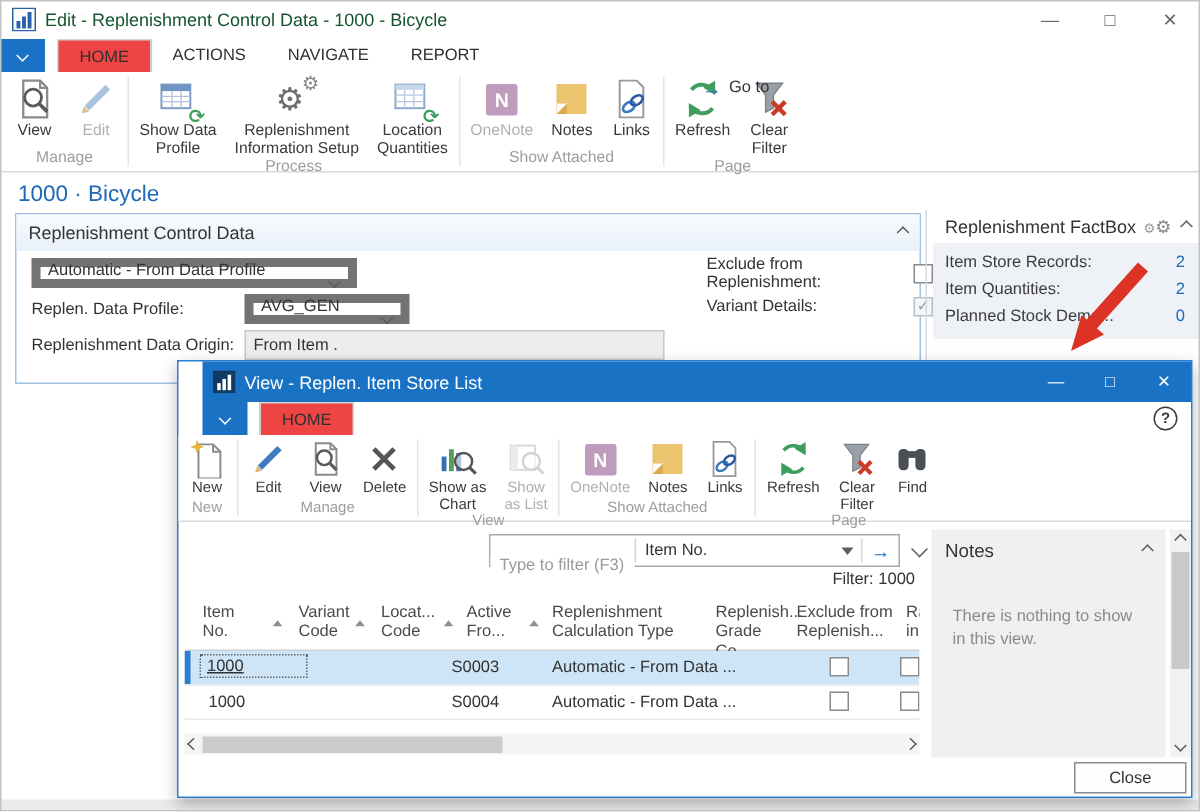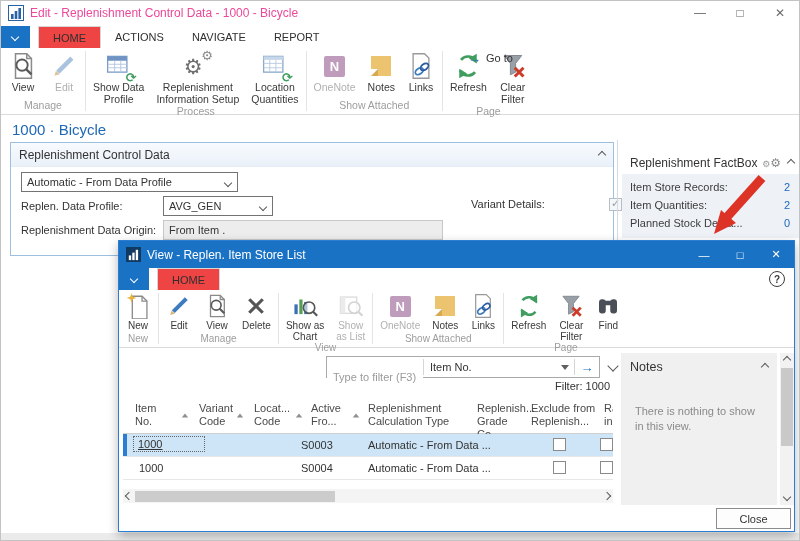--- a/index.html
+++ b/index.html
@@ -12,21 +12,21 @@
   .chev.left{transform:rotate(135deg);} .chev.right{transform:rotate(-45deg);}
   .chev.small{width:5px;height:5px;border-width:1.3px;}
   .chev.white{border-color:#fff;}
   .tri-down{width:0;height:0;border-left:4px solid transparent;border-right:4px solid transparent;border-top:5px solid #5f5f5f;display:inline-block;}
   .tri-up{width:0;height:0;border-left:4px solid transparent;border-right:4px solid transparent;border-bottom:5px solid #8f8f8f;display:inline-block;}
   .cb{width:13px;height:13px;border:1px solid #8a8a8a;background:#fff;box-sizing:border-box;}
   .cb.checked-disabled{border-color:#b6bfc9;background:#f4f6f8;position:relative;}
   .cb.checked-disabled::after{content:"✓";position:absolute;left:1px;top:-2px;font-size:11px;color:#94a3b4;}
   
   .m-titlebar{position:absolute;left:0;top:0;right:0;height:26px;display:flex;align-items:center;background:#fff;}
-  .m-titlebar .title{margin-left:6px;font-size:12px;color:#ec4899;}
+  .m-titlebar .title{margin-left:6px;font-size:12px;color:#14532d;}
   .wc-group{margin-left:auto;display:flex;}
   .wc{width:40px;height:26px;display:flex;align-items:center;justify-content:center;color:#6a6a6a;font-size:12px;}
   .appicon{margin-left:8px;display:flex;}
   .m-tabrow{position:absolute;left:0;top:26px;right:0;height:22px;display:flex;align-items:stretch;}
   .appbtn{width:30px;background:#1a72c4;display:flex;align-items:center;justify-content:center;margin-right:8px;}
   .tab{padding:0 14px;display:flex;align-items:center;font-size:11px;color:#2f2f2f;}
   .tab.active{background:#ef4444;border:1px solid #d6d6d6;border-bottom:none;}
   .ribbon{display:flex;background:#fff;border-bottom:1px solid #dadada;}
   .m-ribbon{position:absolute;left:0;top:48px;right:0;height:66px;padding-left:2px;}
   .rgroup{display:flex;flex-direction:column;}
@@ -47,38 +47,38 @@
   .sticky::after{content:"";position:absolute;left:0;bottom:0;border-left:7px solid #fff;border-top:7px solid #d8a94f;transform:rotate(90deg);}
   .onenote{width:21px;height:21px;background:#80397b;color:#fff;font-weight:bold;font-size:13px;display:flex;align-items:center;justify-content:center;border-radius:2px;}
   .disabled .onenote{opacity:.5;}
   .pagetitle{position:absolute;left:12px;top:121px;font-size:15px;color:#1e68b8;}
   
   .gbox{position:absolute;left:10px;top:142px;width:604px;height:114px;border:1px solid #9dbfe0;background:#fff;box-sizing:border-box;}
   .gb-head{height:23px;background:linear-gradient(#f8fbfe,#eaf1f9);display:flex;align-items:center;padding:0 8px;font-size:12px;color:#333;border-bottom:1px solid #e4edf6;}
   .gb-body{position:relative;height:88px;}
   .frow{position:absolute;display:flex;align-items:center;height:20px;}
   .flabel{width:142px;font-size:11px;color:#333;}
-  .combo{height:20px;border:1px solid #737373;display:flex;align-items:center;padding:0 20px 0 5px;position:relative;background:#fff;font-size:11px;box-sizing:border-box;}
+  .combo{height:20px;border:6px solid #737373;display:flex;align-items:flex-end;padding:0 20px 0 5px;position:relative;background:#fff;font-size:11px;box-sizing:border-box;}
   .combo .cchev{position:absolute;right:6px;top:7px;}
   .readonly{height:20px;border:1px solid #c8c8c8;background:#ededed;display:flex;align-items:center;padding:0 5px;font-size:11px;box-sizing:border-box;}
   .rlabel{width:128px;text-align:left;font-size:11px;color:#333;}
   
   .factbox{position:absolute;left:622px;top:140px;width:178px;}
-  .fb-head{height:22px;display:flex;align-items:center;padding:0 6px 0 8px;font-size:12px;color:#333;background:#fff;margin-top:12px;}
+  .fb-head{height:22px;display:flex;align-items:center;padding:0 6px 0 8px;font-size:12px;color:#333;background:#fff;}
   .fb-gears{margin-left:auto;display:flex;align-items:flex-end;gap:0;}
   .fb-gears .g1{font-size:12px;color:#8a8a8a;line-height:12px;}
   .fb-gears .g2{font-size:9px;color:#9a9a9a;line-height:9px;}
   .fb-body{background:#eef1f5;padding:4px 0 6px;}
   .fb-row{display:flex;padding:3px 10px 3px 8px;font-size:11px;}
   .fb-row .lab{flex:1;color:#3c3c3c;}
   .fb-row .val{color:#1e68b8;}
   .vdivider{position:absolute;left:617px;top:140px;width:1px;height:100px;background:#d5dbe2;}
   .bottomstrip{position:absolute;left:0;top:533px;right:0;height:8px;background:#ebebeb;}
   
-  .child{position:absolute;left:118px;top:240px;width:677px;height:292px;background:#fff;border:1px solid #2b7cd3;box-shadow:0 4px 10px rgba(0,0,0,.28);box-sizing:border-box;z-index:500;}
+  .child{position:absolute;left:118px;top:240px;width:677px;height:292px;background:#fff;border:1px solid #2b7cd3;box-shadow:0 4px 10px rgba(0,0,0,.28);box-sizing:border-box;z-index:500;padding-left:16px;}
   .c-titlebar{height:27px;background:#1a72c4;display:flex;align-items:center;color:#fff;}
   .c-titlebar .title{margin-left:6px;font-size:12px;color:#fff;}
   .cwc{width:36px;height:27px;display:flex;align-items:center;justify-content:center;color:#fff;font-size:11px;}
   .c-tabrow{height:22px;display:flex;align-items:stretch;}
   .helpbtn{margin-left:auto;align-self:center;margin-right:9px;width:14px;height:14px;border:1.5px solid #3c3c3c;border-radius:50%;display:flex;align-items:center;justify-content:center;font-size:10px;font-weight:bold;color:#3c3c3c;}
   .c-ribbon{position:absolute;left:0;top:49px;right:0;height:57px;}
   .c-ribbon .ricon{height:28px;}
   .c-ribbon .rlbl{font-size:10px;line-height:11px;}
   .c-ribbon .glabel{font-size:10px;height:14px;}
   .c-pagetitle{position:absolute;left:12px;top:114px;font-size:14px;color:#1e68b8;display:flex;align-items:center;gap:6px;}
@@ -301,20 +301,24 @@
         <span>AVG_GEN</span>
         <span class="chev down small cchev"></span>
       </span>
     </div>
     <div class="frow" style="left:10px;top:53px;">
       <span class="flabel">Replenishment Data Origin:</span>
       <span class="readonly" style="width:280px;">
         <span>From Item .</span>
       </span>
     </div>
+    <div class="frow" style="left:460px;top:5px;">
+      <span class="rlabel">Exclude from Replenishment:</span>
+      <span class="cb" style="margin-left:10px;"></span>
+    </div>
     <div class="frow" style="left:460px;top:27px;">
       <span class="rlabel">Variant Details:</span>
       <span class="cb checked-disabled" style="margin-left:10px;"></span>
     </div>
   </div>
 </div>
 
 <div class="vdivider"></div>
 
 <div class="factbox">

